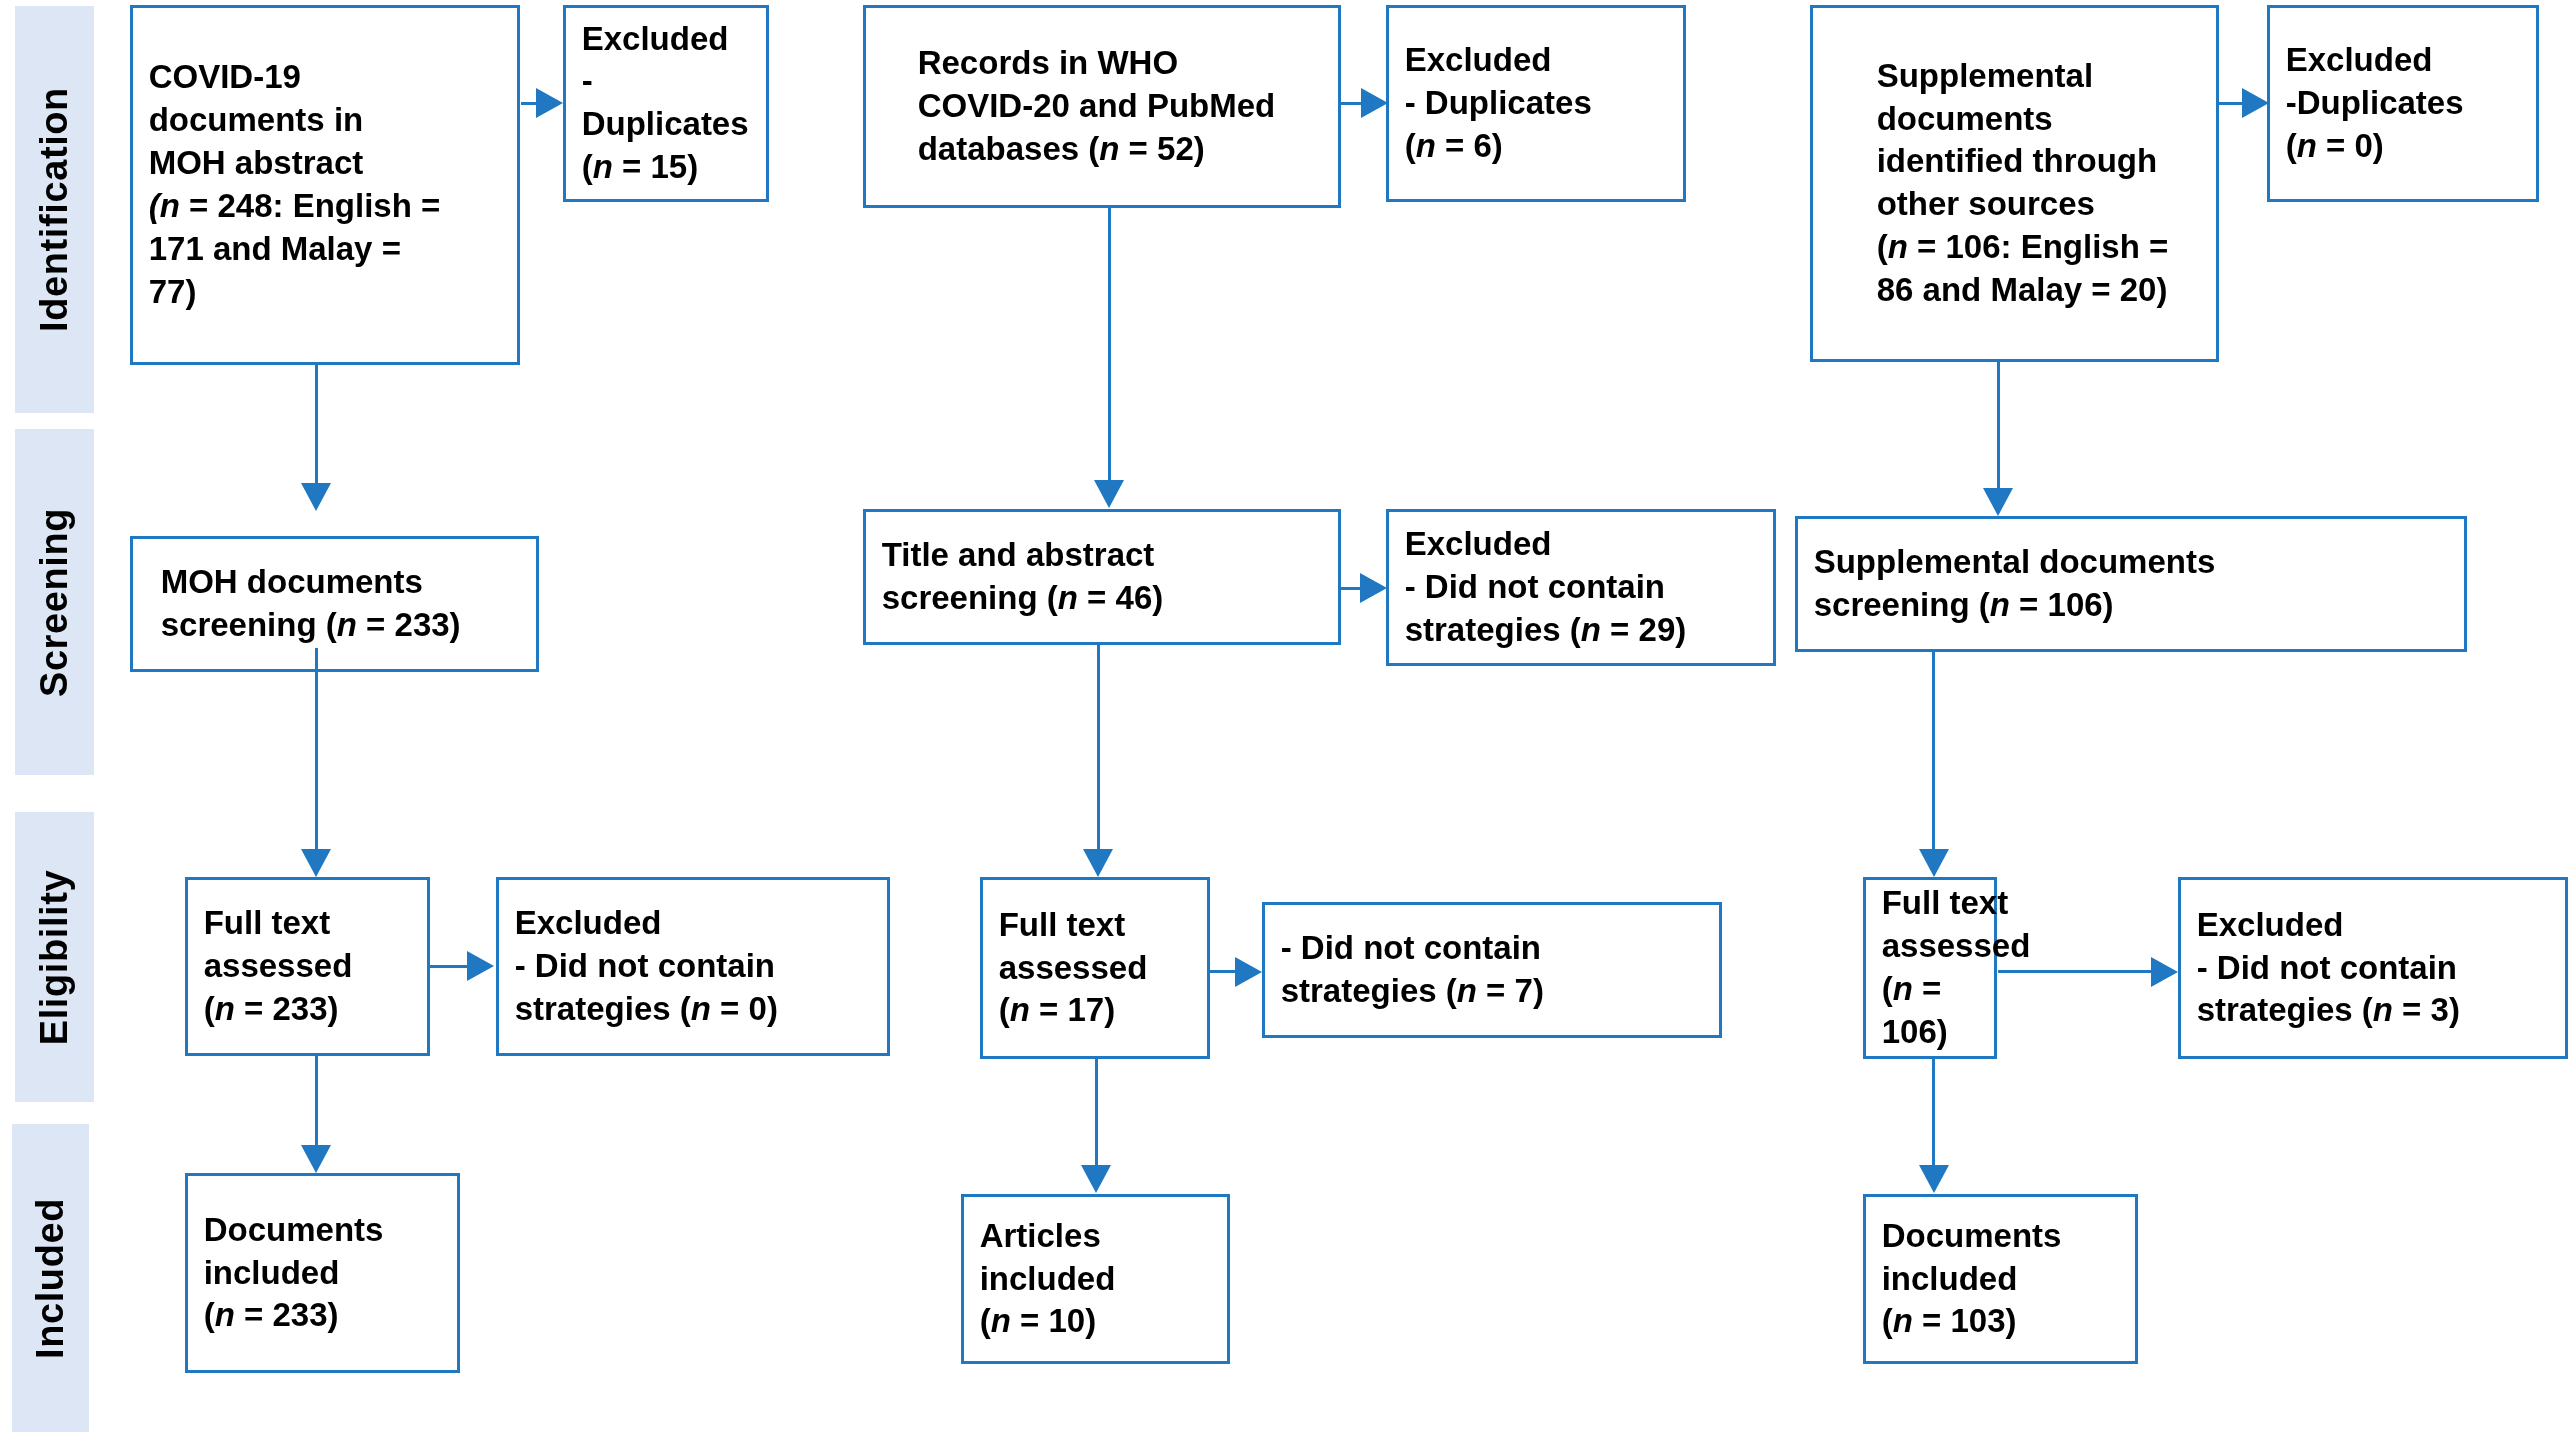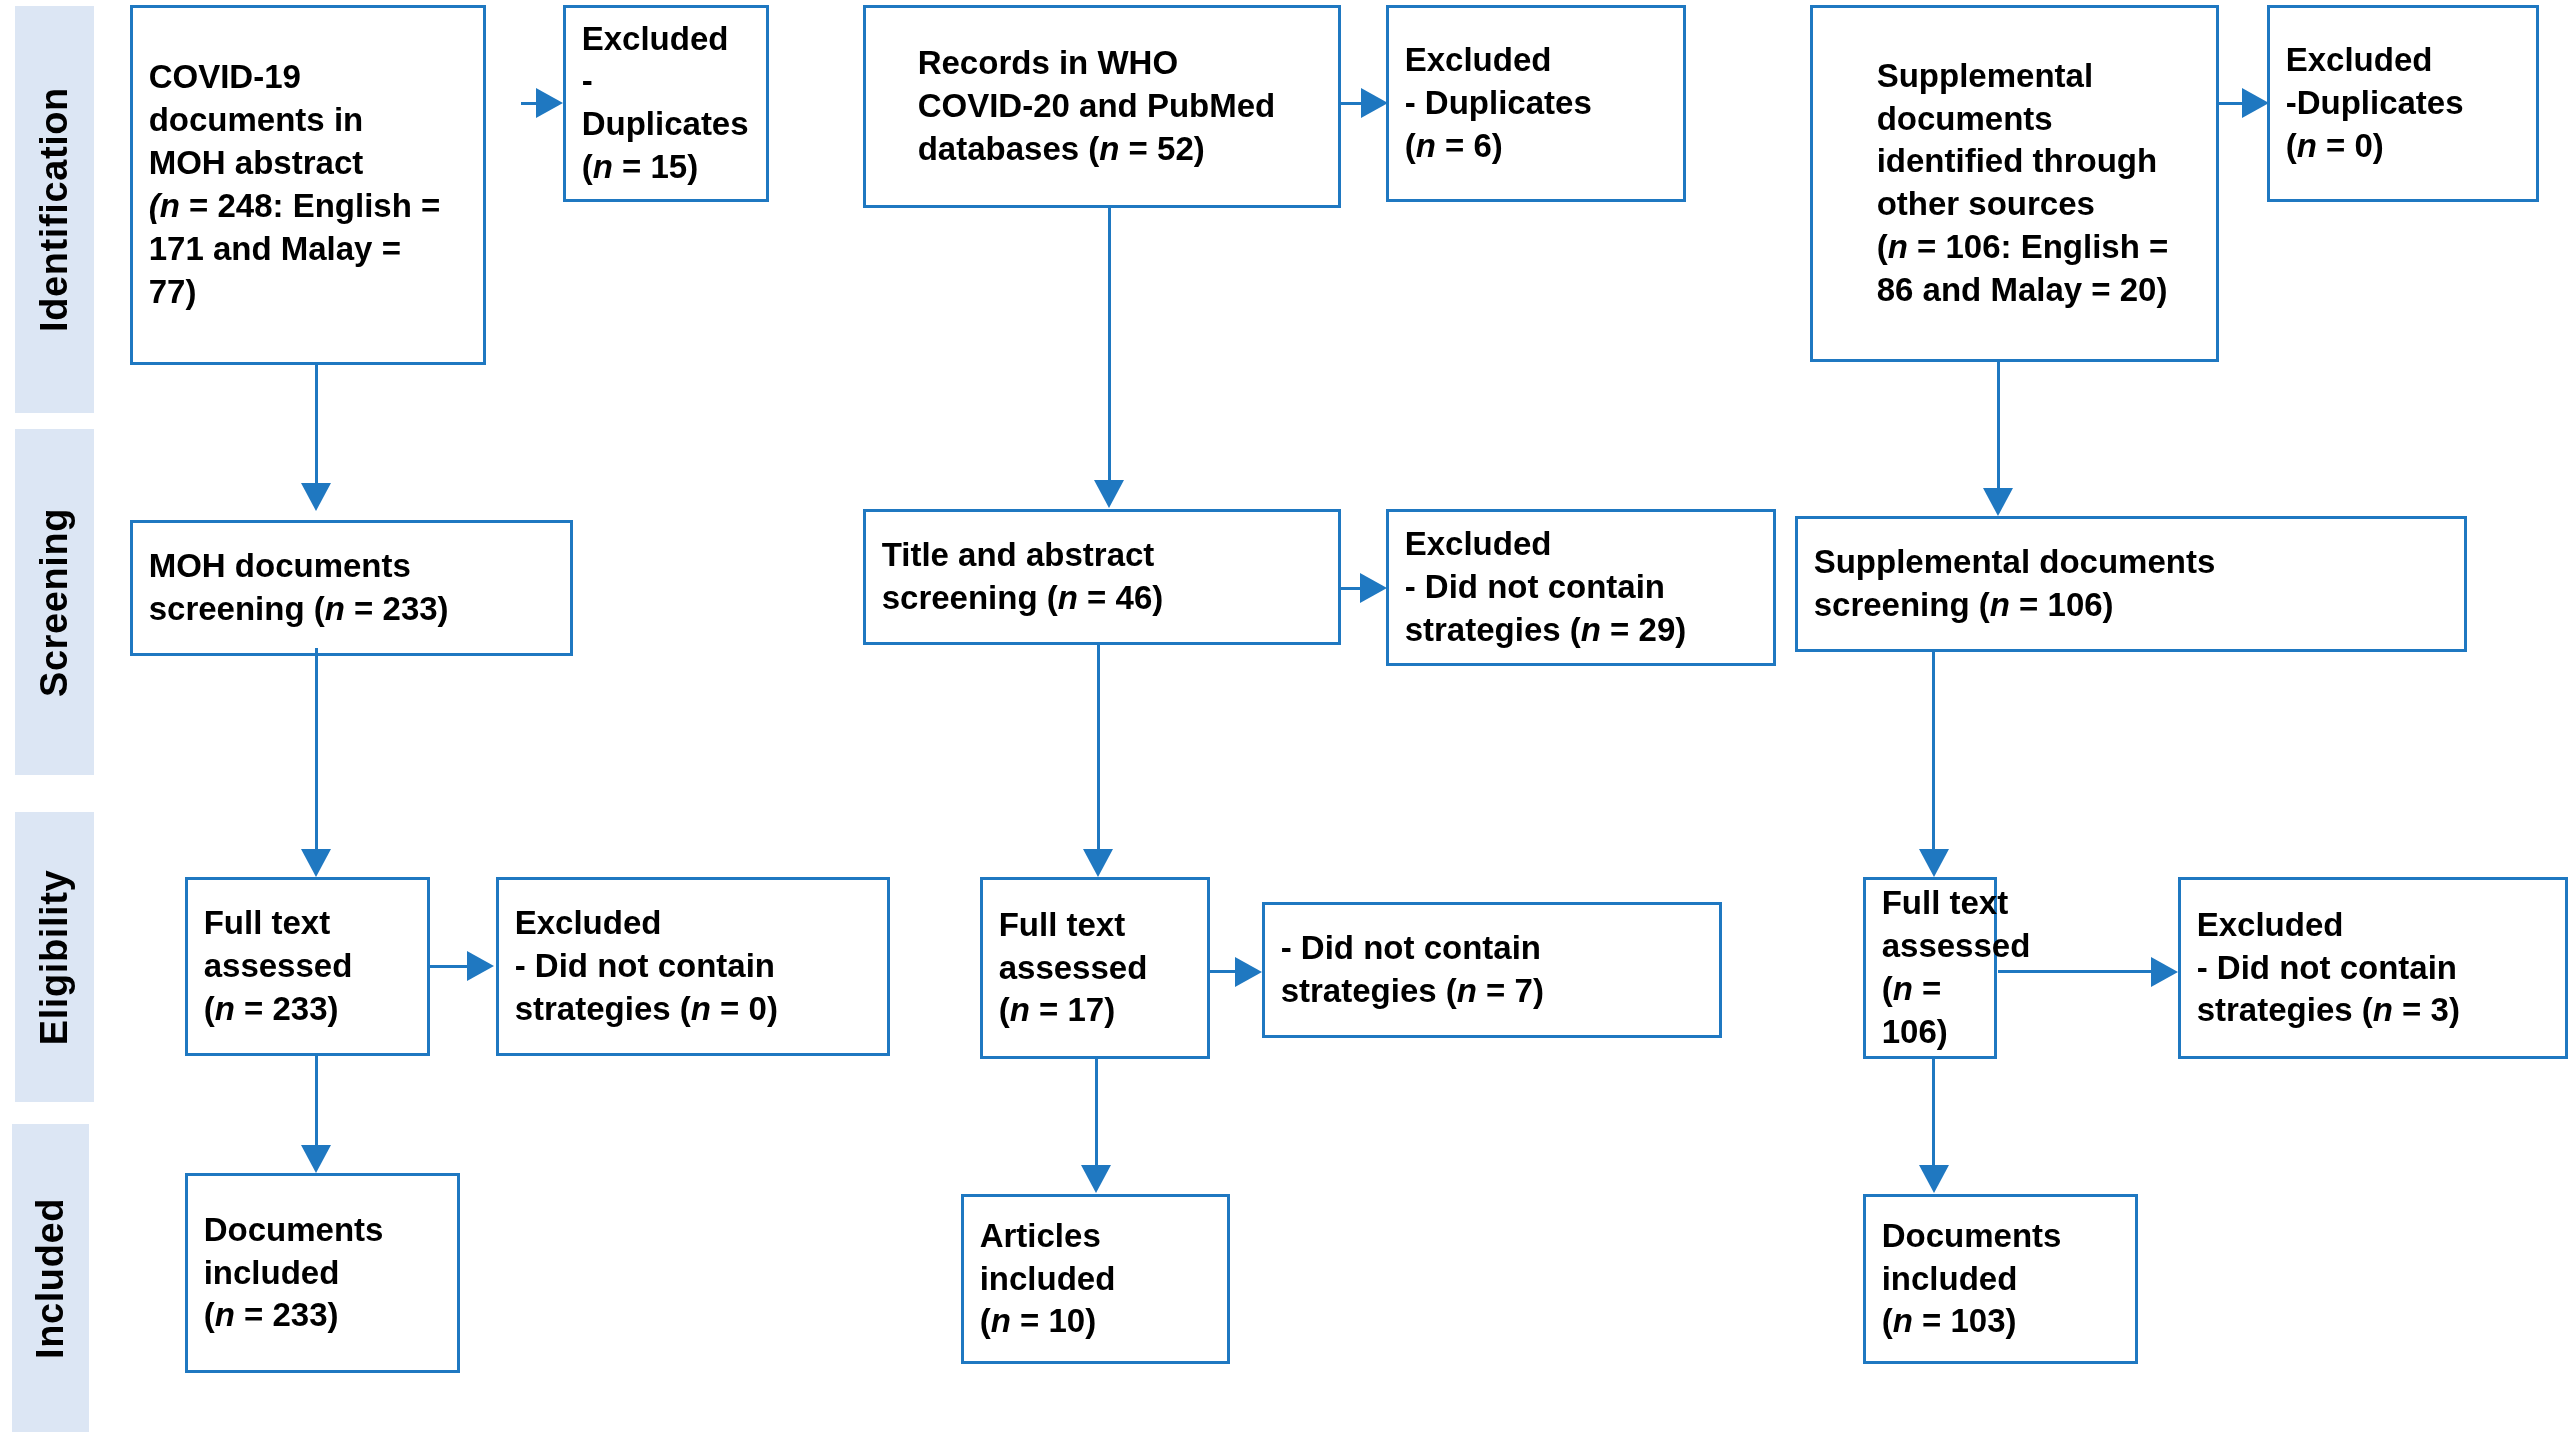--- a/index.html
+++ b/index.html
@@ -49,21 +49,21 @@
   <div class="band" style="left:15px;top:429px;width:79px;height:346px;">
     <span class="band-label">Screening</span>
   </div>
   <div class="band" style="left:15px;top:812px;width:79px;height:290px;">
     <span class="band-label">Eligibility</span>
   </div>
   <div class="band" style="left:12px;top:1124px;width:77px;height:308px;">
     <span class="band-label">Included</span>
   </div>
 
-  <div class="box" style="left:130px;top:4.8px;width:356px;height:360px;">
+  <div class="box" style="left:130px;top:4.8px;width:390px;height:360px;">
     <div class="txt">
       <div>COVID-19</div>
       <div>documents in</div>
       <div>MOH abstract</div>
       <div><span class="ital">(n</span> = 248: English =</div>
       <div>171 and Malay =</div>
       <div>77)</div>
     </div>
   </div>
 
@@ -103,21 +103,21 @@
   </div>
 
   <div class="box" style="left:2267px;top:4.8px;width:272px;height:197px;">
     <div class="txt">
       <div>Excluded</div>
       <div>-Duplicates</div>
       <div>(<span class="ital">n</span> = 0)</div>
     </div>
   </div>
 
-  <div class="box" style="left:130px;top:520px;width:443px;height:136px;">
+  <div class="box" style="left:130px;top:536px;width:409px;height:136px;padding-left:12px;">
     <div class="txt">
       <div>MOH documents</div>
       <div>screening (<span class="ital">n</span> = 233)</div>
     </div>
   </div>
 
   <div class="box" style="left:863px;top:509px;width:478px;height:136px;">
     <div class="txt">
       <div>Title and abstract</div>
       <div>screening (<span class="ital">n</span> = 46)</div>

